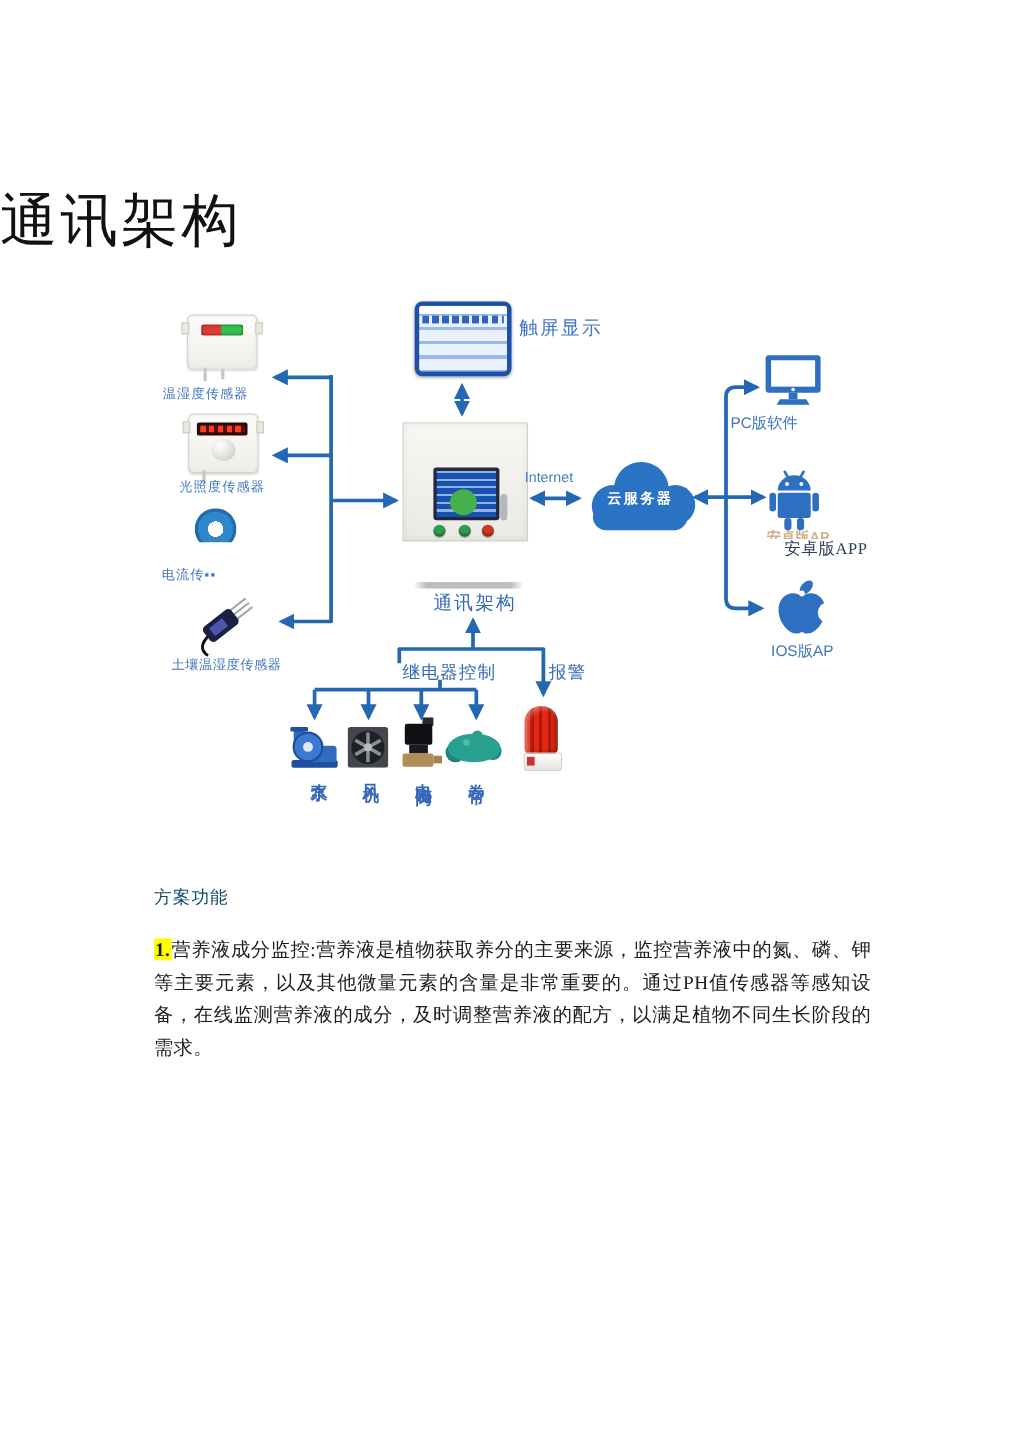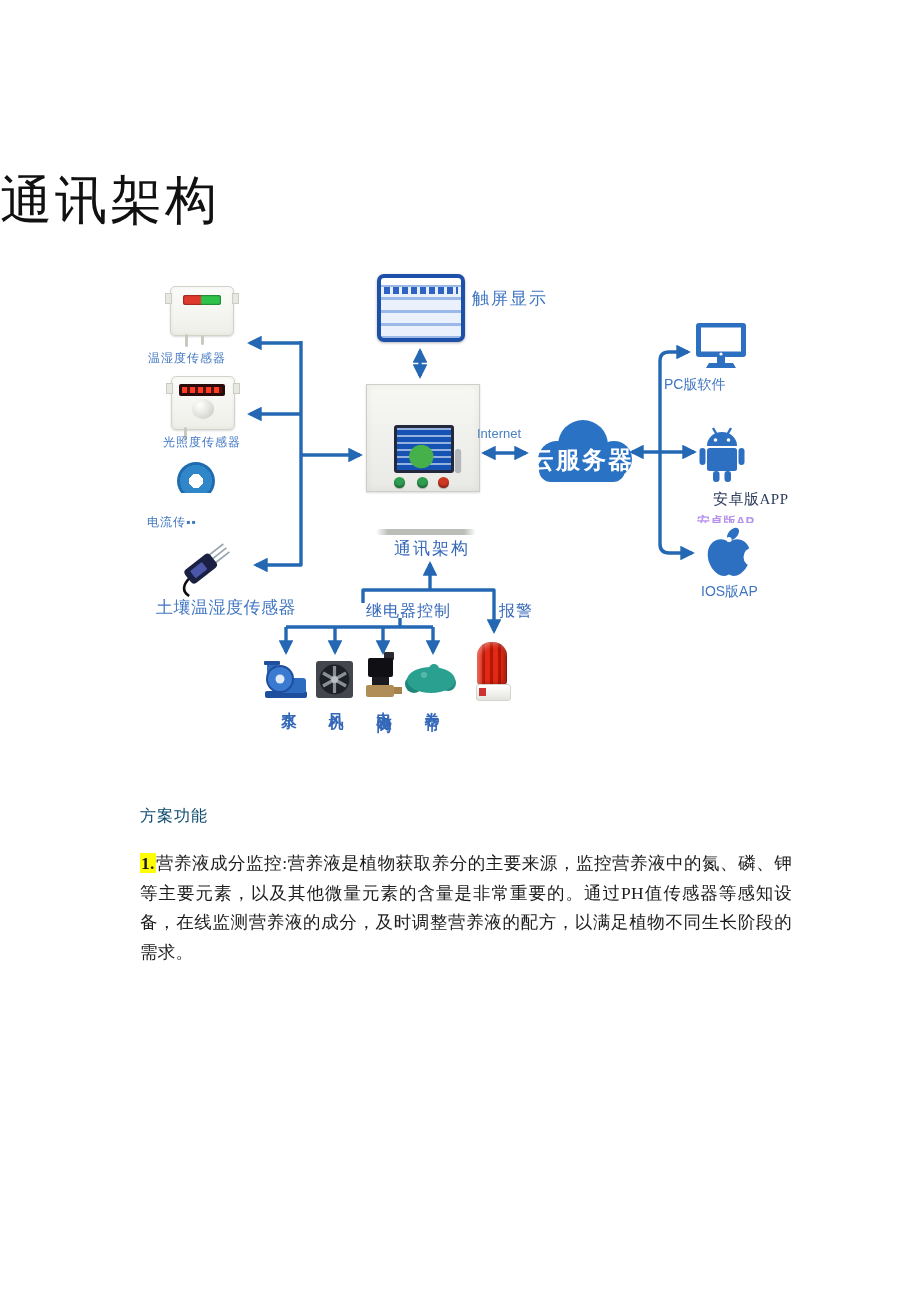--- a/index.html
+++ b/index.html
@@ -60,38 +60,38 @@
   .cab-screen i{display:block;width:100%;height:100%;
     background:#1552b4;
     background-image:radial-gradient(ellipse at 45% 68%,#46b04a 0 28%,rgba(0,0,0,0) 30%),
       repeating-linear-gradient(180deg,rgba(255,255,255,.55) 0 2px,rgba(255,255,255,0) 2px 7px);}
   .cab-handle{position:absolute;right:18px;top:64px;width:6px;height:23px;background:#b4b8bc;
     border-radius:3px;box-shadow:0 1px 1px rgba(0,0,0,.3);}
   .cab-btn{position:absolute;top:92px;width:11px;height:11px;border-radius:50%;
     box-shadow:inset 0 -2px 2px rgba(0,0,0,.35),0 1px 1px rgba(0,0,0,.25);}
 
   
-  .cloud-text{color:#fff;font-size:24px;font-weight:bold;letter-spacing:2px;}
+  .cloud-text{color:#fff;font-size:13px;font-weight:bold;letter-spacing:2px;}
 
   
   .alarm-dome{position:absolute;left:1px;top:0;width:30px;height:44px;
     border-radius:14px 14px 5px 5px;
     background:repeating-linear-gradient(90deg,#e02a16 0 5px,#b61505 5px 8px);
     box-shadow:inset 3px 2px 5px rgba(255,255,255,.35),inset -3px -2px 5px rgba(0,0,0,.3);}
   .alarm-base{position:absolute;left:0;top:42px;width:33px;height:15px;border-radius:3px;
     background:linear-gradient(#ffffff,#e4e4de);border:1px solid #d4d4cc;}
   .alarm-base i{position:absolute;left:2px;top:3px;width:7px;height:8px;background:#c33;}
 
   
   .graybar{background:linear-gradient(90deg,rgba(160,165,158,0),#aeb3ab 12%,#aeb3ab 88%,rgba(160,165,158,0));
     border-radius:3px;opacity:.85;}
 
   
-  .cutlabel{font-size:13px;font-weight:bold;color:#6d28d9;opacity:.5;height:10px;overflow:hidden;
-    filter:blur(.4px);margin-top:33px;}
+  .cutlabel{font-size:13px;font-weight:bold;color:#a16207;opacity:.5;height:10px;overflow:hidden;
+    filter:blur(.4px);}
 
   .caption-serif{font-family:"Liberation Serif",serif;font-size:15px;color:#2f3e5e;font-weight:500;
     letter-spacing:.5px;}
 
   
   .sec-title{font-family:Liberation Mono, monospace;font-size:16px;color:#0c4a6e;letter-spacing:1px;}
   .para{font-family:"Liberation Serif",serif;font-size:17.5px;line-height:29.5px;color:#1c1c1c;
     text-align:justify;letter-spacing:.3px;}
   .hl{background:#ffff00;font-weight:bold;padding:0 1px;}
 </style>
@@ -163,21 +163,21 @@
     <svg class="abs" style="left:165px;top:538px;" width="72" height="62" viewBox="0 0 72 62">
       <g transform="rotate(-38 36 31)">
         <path d="M22,31 Q6,33 10,45" stroke="#0d0d12" stroke-width="2.6" fill="none"></path>
         <line x1="50" y1="25" x2="69" y2="25" stroke="#9aa7b0" stroke-width="1.8"></line>
         <line x1="50" y1="30" x2="69" y2="30" stroke="#9aa7b0" stroke-width="1.8"></line>
         <line x1="50" y1="35" x2="69" y2="35" stroke="#9aa7b0" stroke-width="1.8"></line>
         <rect x="20" y="22" width="32" height="17" rx="4" fill="#1b2142"></rect>
         <rect x="26" y="26" width="15" height="9" rx="1" fill="#4b57a8"></rect>
       </g>
     </svg>
-    <div class="abs lbl" style="left:156px;top:596px;font-size:17px;letter-spacing:.5px;">土壤温湿度传感器</div>
+    <div class="abs lbl" style="left:156px;top:596px;font-size:12px;letter-spacing:.5px;">土壤温湿度传感器</div>
 
     <div class="abs touchscreen" style="left:377px;top:274px;width:80px;height:60px;">
       <div class="ts-inner">
           <span class="ts-btnrow"></span>
         </div>
     </div>
     <div class="abs lbl lbl-lg" style="left:472px;top:287px;">触屏显示</div>
 
     <div class="abs cabinet" style="left:366px;top:384px;width:112px;height:106px;">
       <span class="cab-screen">

